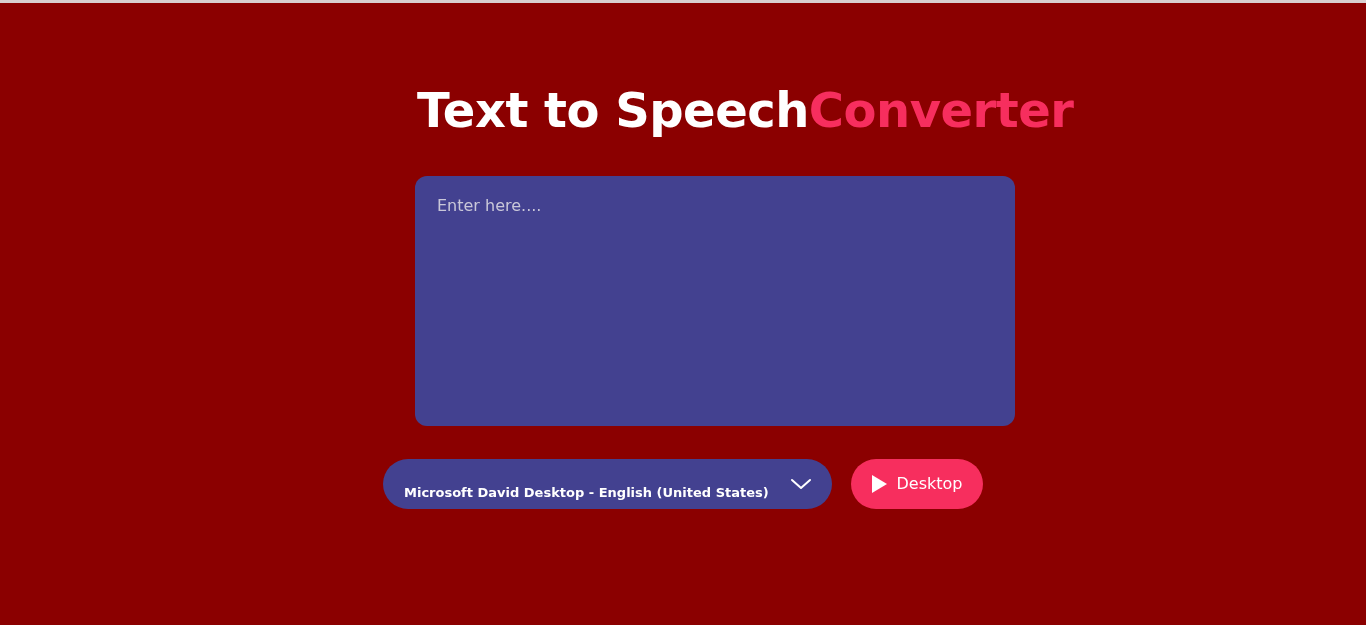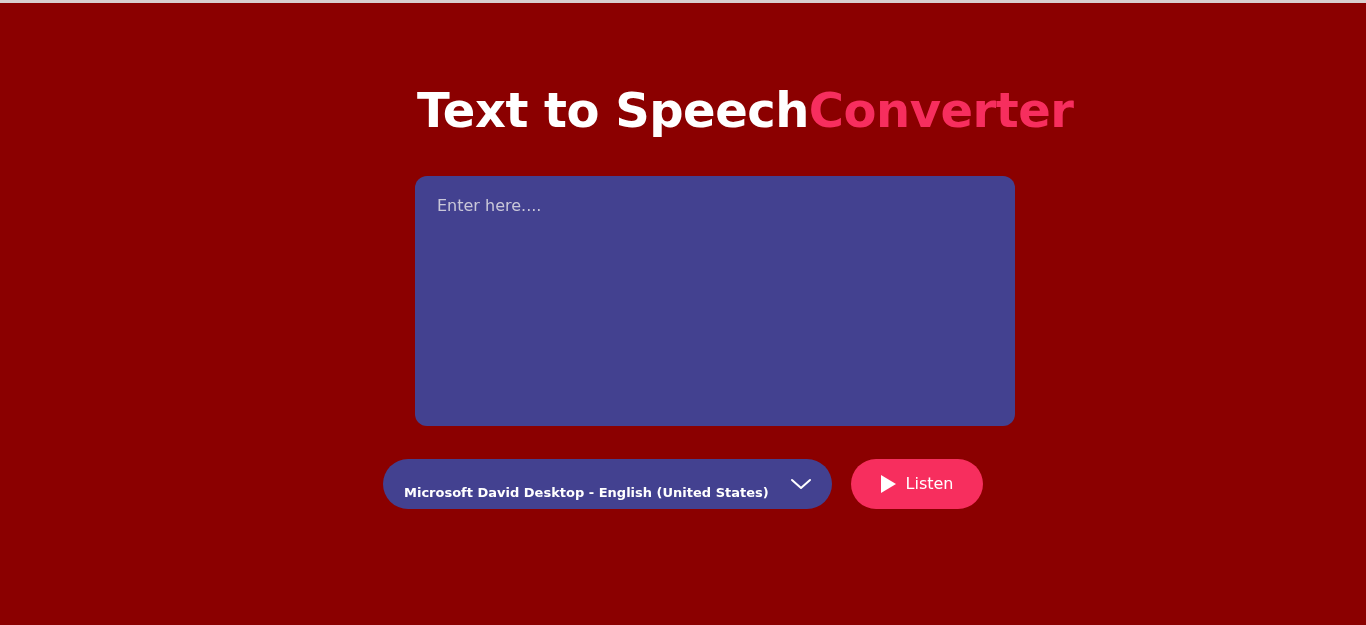--- a/index.html
+++ b/index.html
@@ -152,17 +152,17 @@
       </select>
       <span id="chevron-down-icon">
         <svg width="22" height="14" viewBox="0 0 22 14" aria-hidden="true">
           <polyline points="2,3 11,11 20,3" fill="none" stroke="#ffffff" stroke-width="2" stroke-linecap="round" stroke-linejoin="round"></polyline>
         </svg>
       </span>
     </div>
 
     <button id="listen-button">
       <span id="play-icon"></span>
-      <span id="listen-label">Listen</span>
+      <span id="listen-label">Desktop</span>
     </button>
 
   </div>
 </div>
 
 </body></html>

